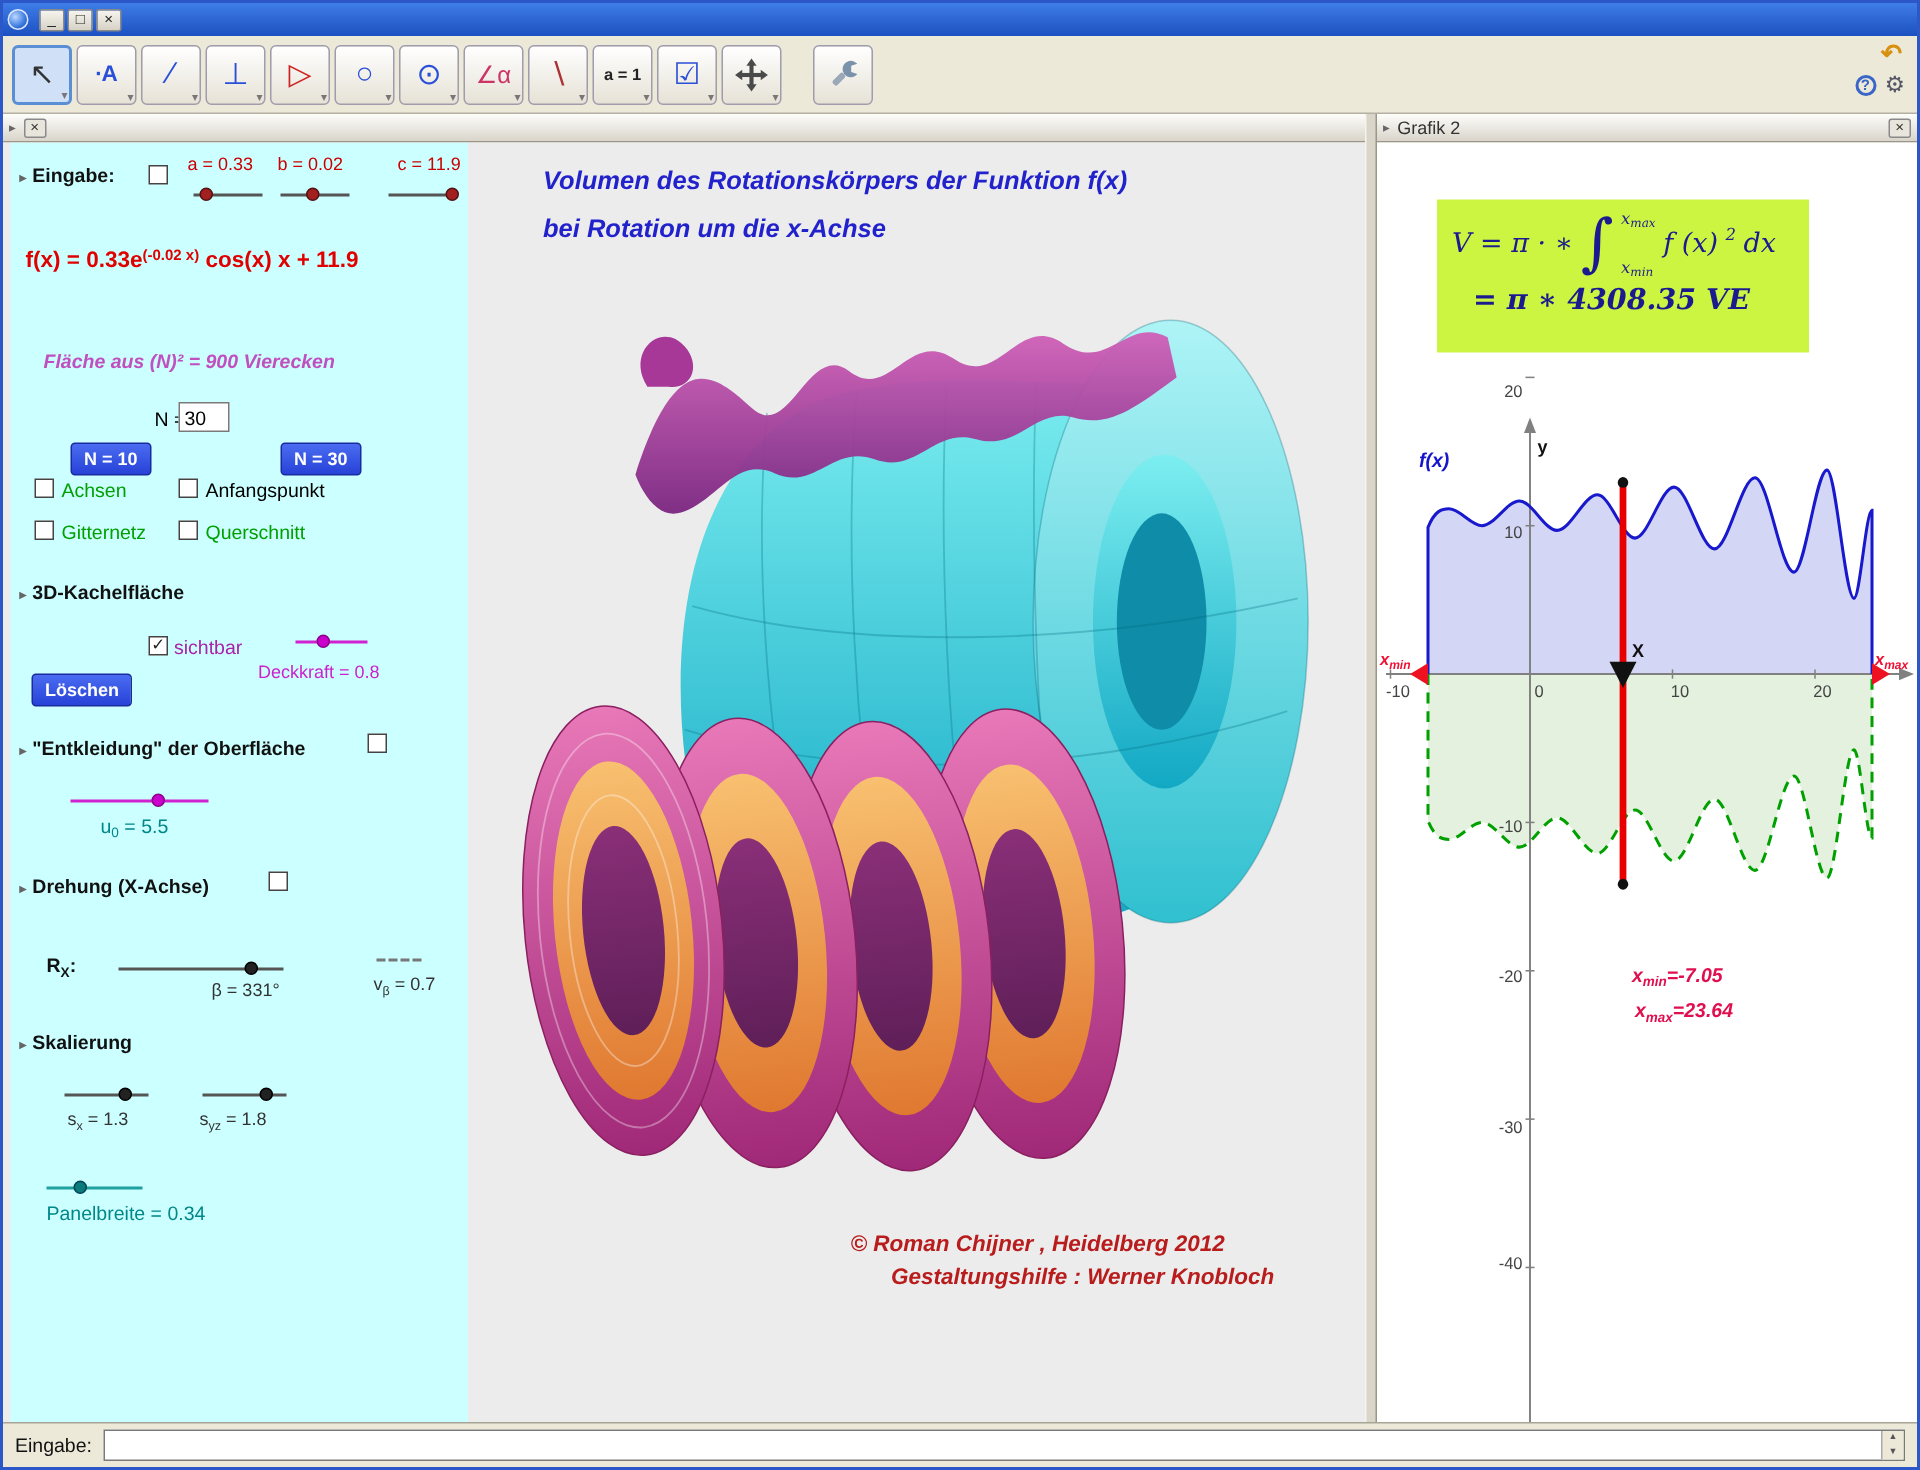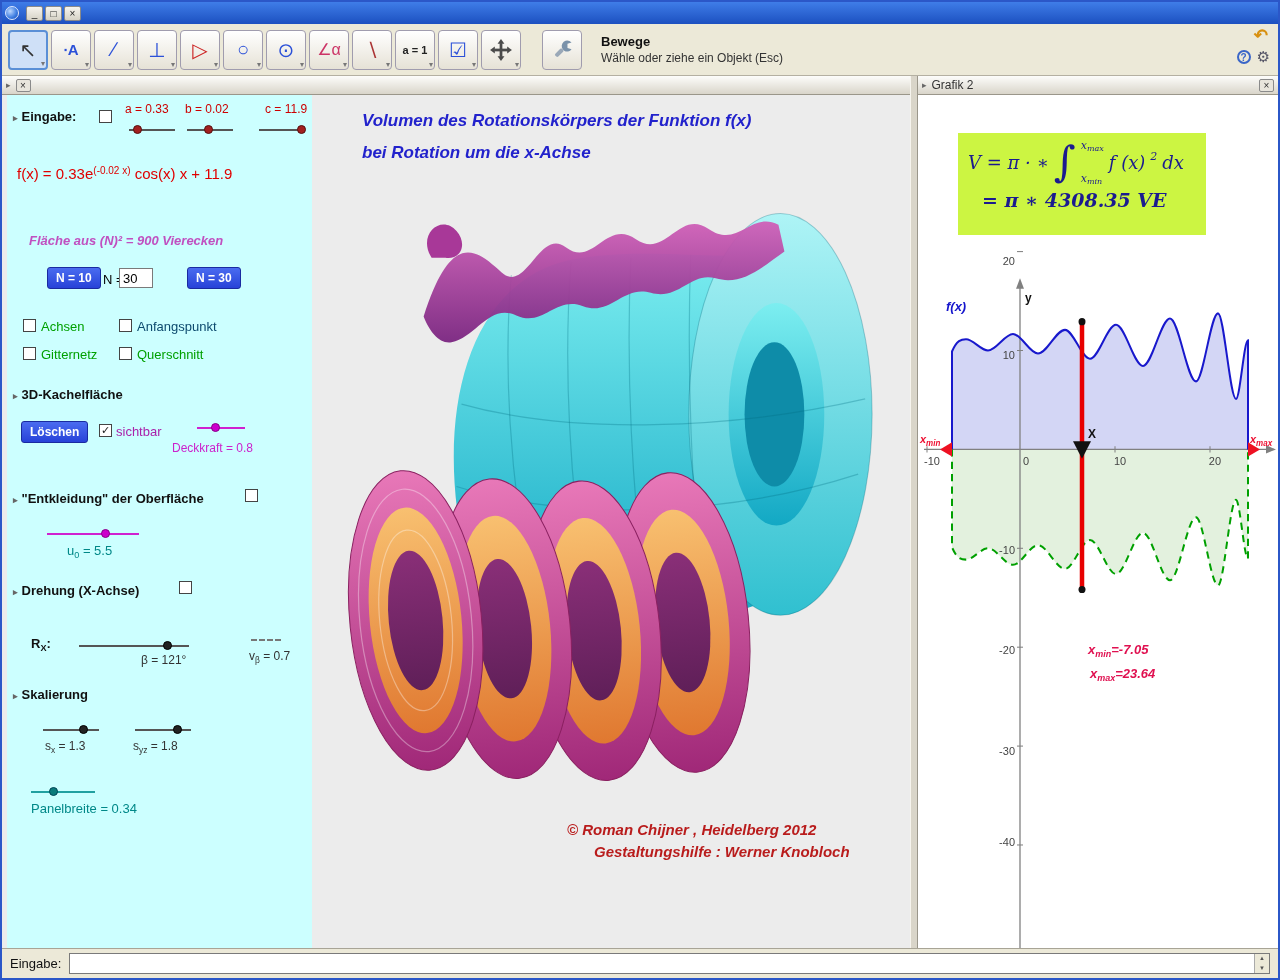--- a/index.html
+++ b/index.html
@@ -81,25 +81,25 @@
   .slider .knob { position:absolute; top:0; width:9px; height:9px; border-radius:50%;
                   background:#a22020; border:1px solid #551010; }
   .slider.magenta .track { background:#d020d0; }
   .slider.magenta .knob { background:#cc00cc; border-color:#880088; }
   .slider.black .knob { background:#222; border-color:#000; }
   .slider.teal .track { background:#20a0a0; }
   .slider.teal .knob { background:#0a7a7a; border-color:#045; }
   .cb { width:13px; height:13px; background:#fff; border:1px solid #444; display:inline-block;
         font-size:11px; line-height:11px; text-align:center; color:#222; }
   .btn-blue { background:linear-gradient(#4a6cf0,#2742d8); color:#fff; border:1px solid #1a2aa0;
-              border-radius:3px; font-weight:bold; font-size:12px; padding:3px 8px; }
-  .fx-formula { color:#e00000; font-weight:normal; font-size:15px;text-align:center; }
+              border-radius:3px; font-weight:bold; font-size:12px; padding:3px 8px;margin-top:28px; }
+  .fx-formula { color:#e00000; font-weight:bold; font-size:15px;text-align:center; }
   .fx-formula .sup { font-size:10px; position:relative; top:-5px; }
   .flaeche { color:#c050c0; font-weight:bold; font-style:italic; font-size:13px; }
-  .green { color:#00a000; } .olive { color:#0c4a6e; } .magenta-t { color:#aa22aa; }
+  .green { color:#00a000; } .olive { color:#000000; } .magenta-t { color:#aa22aa; }
   .pink-t { color:#cc22cc; font-size:12px; } .teal-t { color:#008888; }
   .small-lab { font-size:12px; color:#333; }
   .sub { font-size:70%; position:relative; top:3px; }
   .ninput { width:34px; height:20px; border:1px solid #7a7a7a; font-size:13px; padding:1px 3px;
             background:#fff; }
   .dashes { width:30px; border-top:2px dashed #777; }
 
   
   .canvas { position:absolute; left:310px; right:0; top:0; bottom:0; background:#ececec; }
   .main-title { position:absolute; color:#2222cc; font-size:17px; font-weight:bold;
@@ -215,24 +215,20 @@
       </svg>
       <span class="corner">▾</span>
     </div>
     <div class="tool-gap"></div>
     <div class="toolbtn t12">
       <svg width="26" height="26" viewBox="0 0 38 38">
         <path d="M30,6 a8,8 0 1 0 3,12 l-6,-2 0,-6 6,-2 z" fill="#7a92aa"></path>
         <rect x="8" y="20" width="14" height="6" rx="2" transform="rotate(-45 15 23)" fill="#9aa8b8"></rect>
       </svg>
     </div>
-    <div class="mode-info">
-      <div class="mode-title">Bewege</div>
-      <div class="mode-hint">Wähle oder ziehe ein Objekt (Esc)</div>
-    </div>
     <div class="tb-right">
       <span class="undo-btn">↶</span>
       <div class="tb-row">
         <span class="help-btn">?</span>
         <span class="gear-btn">⚙</span>
       </div>
     </div>
   </div>
 
   <div class="content">
@@ -315,21 +311,21 @@
             <span class="vh-arrow">▸</span><span>Drehung (X-Achse)</span>
           </span>
           <span class="abs cb" style="left:172px;top:486px"></span>
           <span class="abs section" style="left:24px;top:541px">
             <span>R</span><span class="sub">X</span><span>:</span>
           </span>
           <div class="abs slider black" style="left:72px;top:546px;width:110px">
             <div class="track"></div>
             <div class="knob" style="left:84px"></div>
           </div>
-          <span class="abs small-lab" style="left:134px;top:558px">β = 121°</span>
+          <span class="abs small-lab" style="left:134px;top:558px">β = 331°</span>
           <div class="abs dashes" style="left:244px;top:544px"></div>
           <span class="abs small-lab" style="left:242px;top:554px">
             <span>v</span><span class="sub">β</span><span> = 0.7</span>
           </span>
 
           <span class="abs section" style="left:6px;top:592px">
             <span class="vh-arrow">▸</span><span>Skalierung</span>
           </span>
           <div class="abs slider black" style="left:36px;top:630px;width:56px">
             <div class="track"></div>

